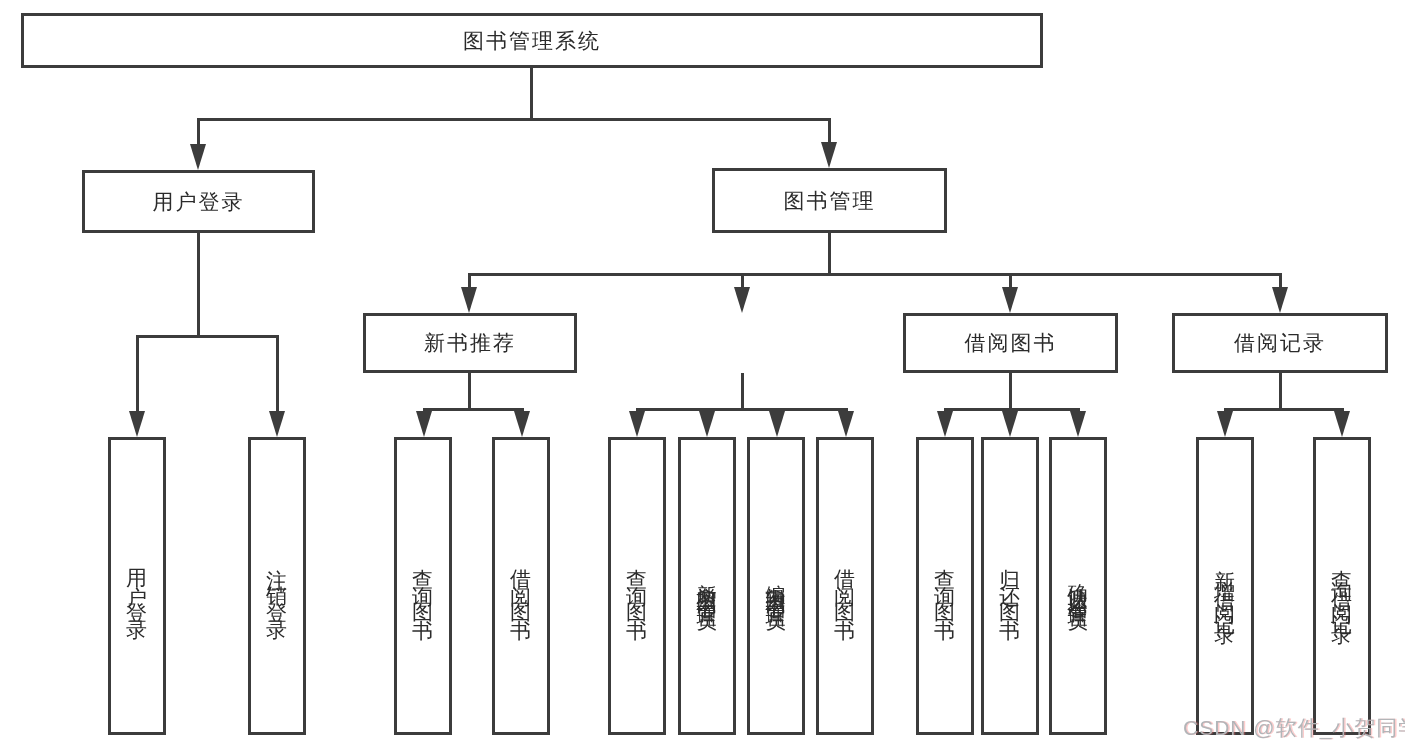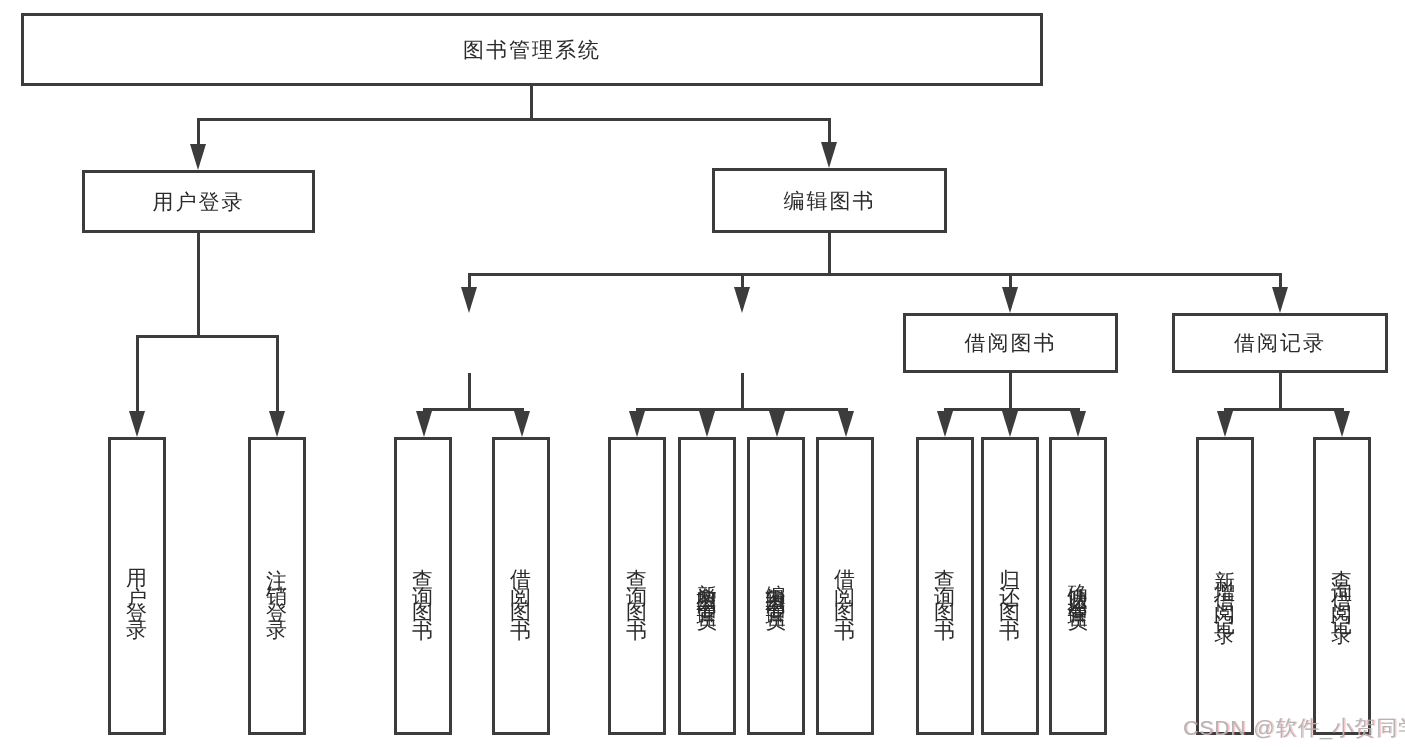--- a/index.html
+++ b/index.html
@@ -130,32 +130,35 @@
   <div class="v-line" style="left:1077px; top:408px; height:6px;"></div>
   <div class="arrow" style="left:1070px; top:411px;"></div>
 
   <div class="v-line" style="left:1279px; top:373px; height:35px;"></div>
   <div class="h-line" style="left:1224px; top:408px; width:120px;"></div>
   <div class="v-line" style="left:1224px; top:408px; height:6px;"></div>
   <div class="arrow" style="left:1217px; top:411px;"></div>
   <div class="v-line" style="left:1341px; top:408px; height:6px;"></div>
   <div class="arrow" style="left:1334px; top:411px;"></div>
 
-  <div class="node" style="left:21px; top:13px; width:1022px; height:73px;font-family:Liberation Mono, monospace;">
+  <div class="node" style="left:21px; top:13px; width:1022px; height:55px;font-family:Liberation Mono, monospace;">
     <span>图书管理系统</span>
   </div>
 
   <div class="node" style="left:82px; top:170px; width:233px; height:63px;">
     <span>用户登录</span>
   </div>
 
   <div class="node" style="left:712px; top:168px; width:235px; height:65px;">
-    <span>编辑图书</span>
-  </div>
-
+    <span>图书管理</span>
+  </div>
+
+  <div class="node" style="left:363px; top:313px; width:214px; height:60px;">
+    <span>新书推荐</span>
+  </div>
 
 
   <div class="node" style="left:903px; top:313px; width:215px; height:60px;">
     <span>借阅图书</span>
   </div>
 
   <div class="node" style="left:1172px; top:313px; width:216px; height:60px;text-align:right;">
     <span>借阅记录</span>
   </div>
 

